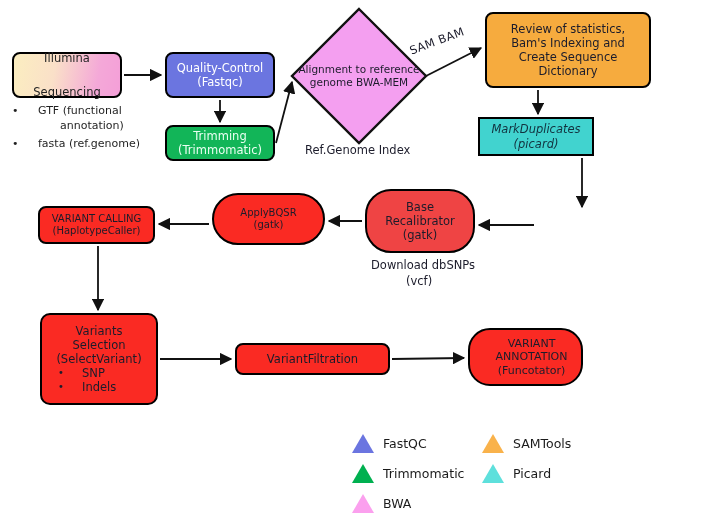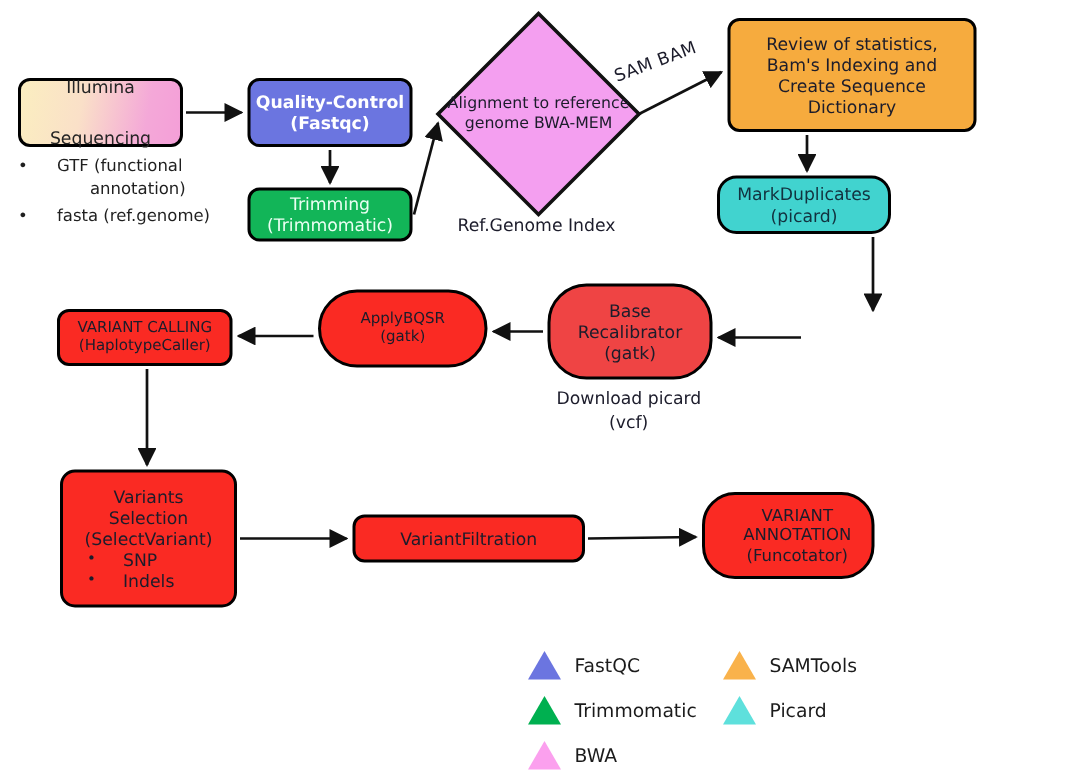--- a/index.html
+++ b/index.html
@@ -49,42 +49,42 @@
     font-size: 11.5px;
     color: #242424;
     gap: 20px;
   }
   .n-qc {
     left: 165px; top: 52px; width: 110px; height: 46px;
     background: #6b75e0;
     border-radius: 8px;
     font-size: 11.5px;
     color: #ffffff;
-    font-weight: bold;
   }
   .n-trimming {
     left: 165px; top: 125px; width: 110px; height: 36px;
     background: #12b558;
     border-radius: 8px;
     font-size: 11.5px;
     color: #eafff2;
   }
   .n-review {
     left: 485px; top: 12px; width: 166px; height: 76px;
     background: #f6ab3e;
     border-radius: 8px;
     font-size: 11.5px;
     color: #1c1c2b;
   }
   .n-markdup {
     left: 478px; top: 117px; width: 116px; height: 39px;
     background: #41d3cf;
-    border-radius: 13px;
+    border-radius: 0;
     font-size: 11.5px;
     color: #12323f;
+    font-style: italic;
   }
   .n-addgroups {
     left: 537px; top: 210px; width: 169px; height: 31px;
     background: #41d3cf;
     border-radius: 6px;
     font-size: 11.5px;
     color: #12323f;
   }
   .n-baserecal {
     left: 365px; top: 189px; width: 110px; height: 64px;
@@ -313,21 +313,21 @@
         <span class="ln">Alignment to</span>
         <span class="ln">reference</span>
         <span class="ln">genome</span>
         <span class="ln">BWA-MEM</span>
       </div>
     </div>
   </div>
 
   <div class="free-text t-refindex">Ref.Genome Index</div>
   <div class="free-text t-sambam">SAM  BAM</div>
-  <div class="free-text t-dbsnp1">Download picard</div>
+  <div class="free-text t-dbsnp1">Download dbSNPs</div>
   <div class="free-text t-dbsnp2">(vcf)</div>
 
   <div class="node n-review">
     <span class="ln">Review of statistics,</span>
     <span class="ln">Bam's Indexing and</span>
     <span class="ln">Create Sequence</span>
     <span class="ln">Dictionary</span>
   </div>
 
   <div class="node n-markdup">

